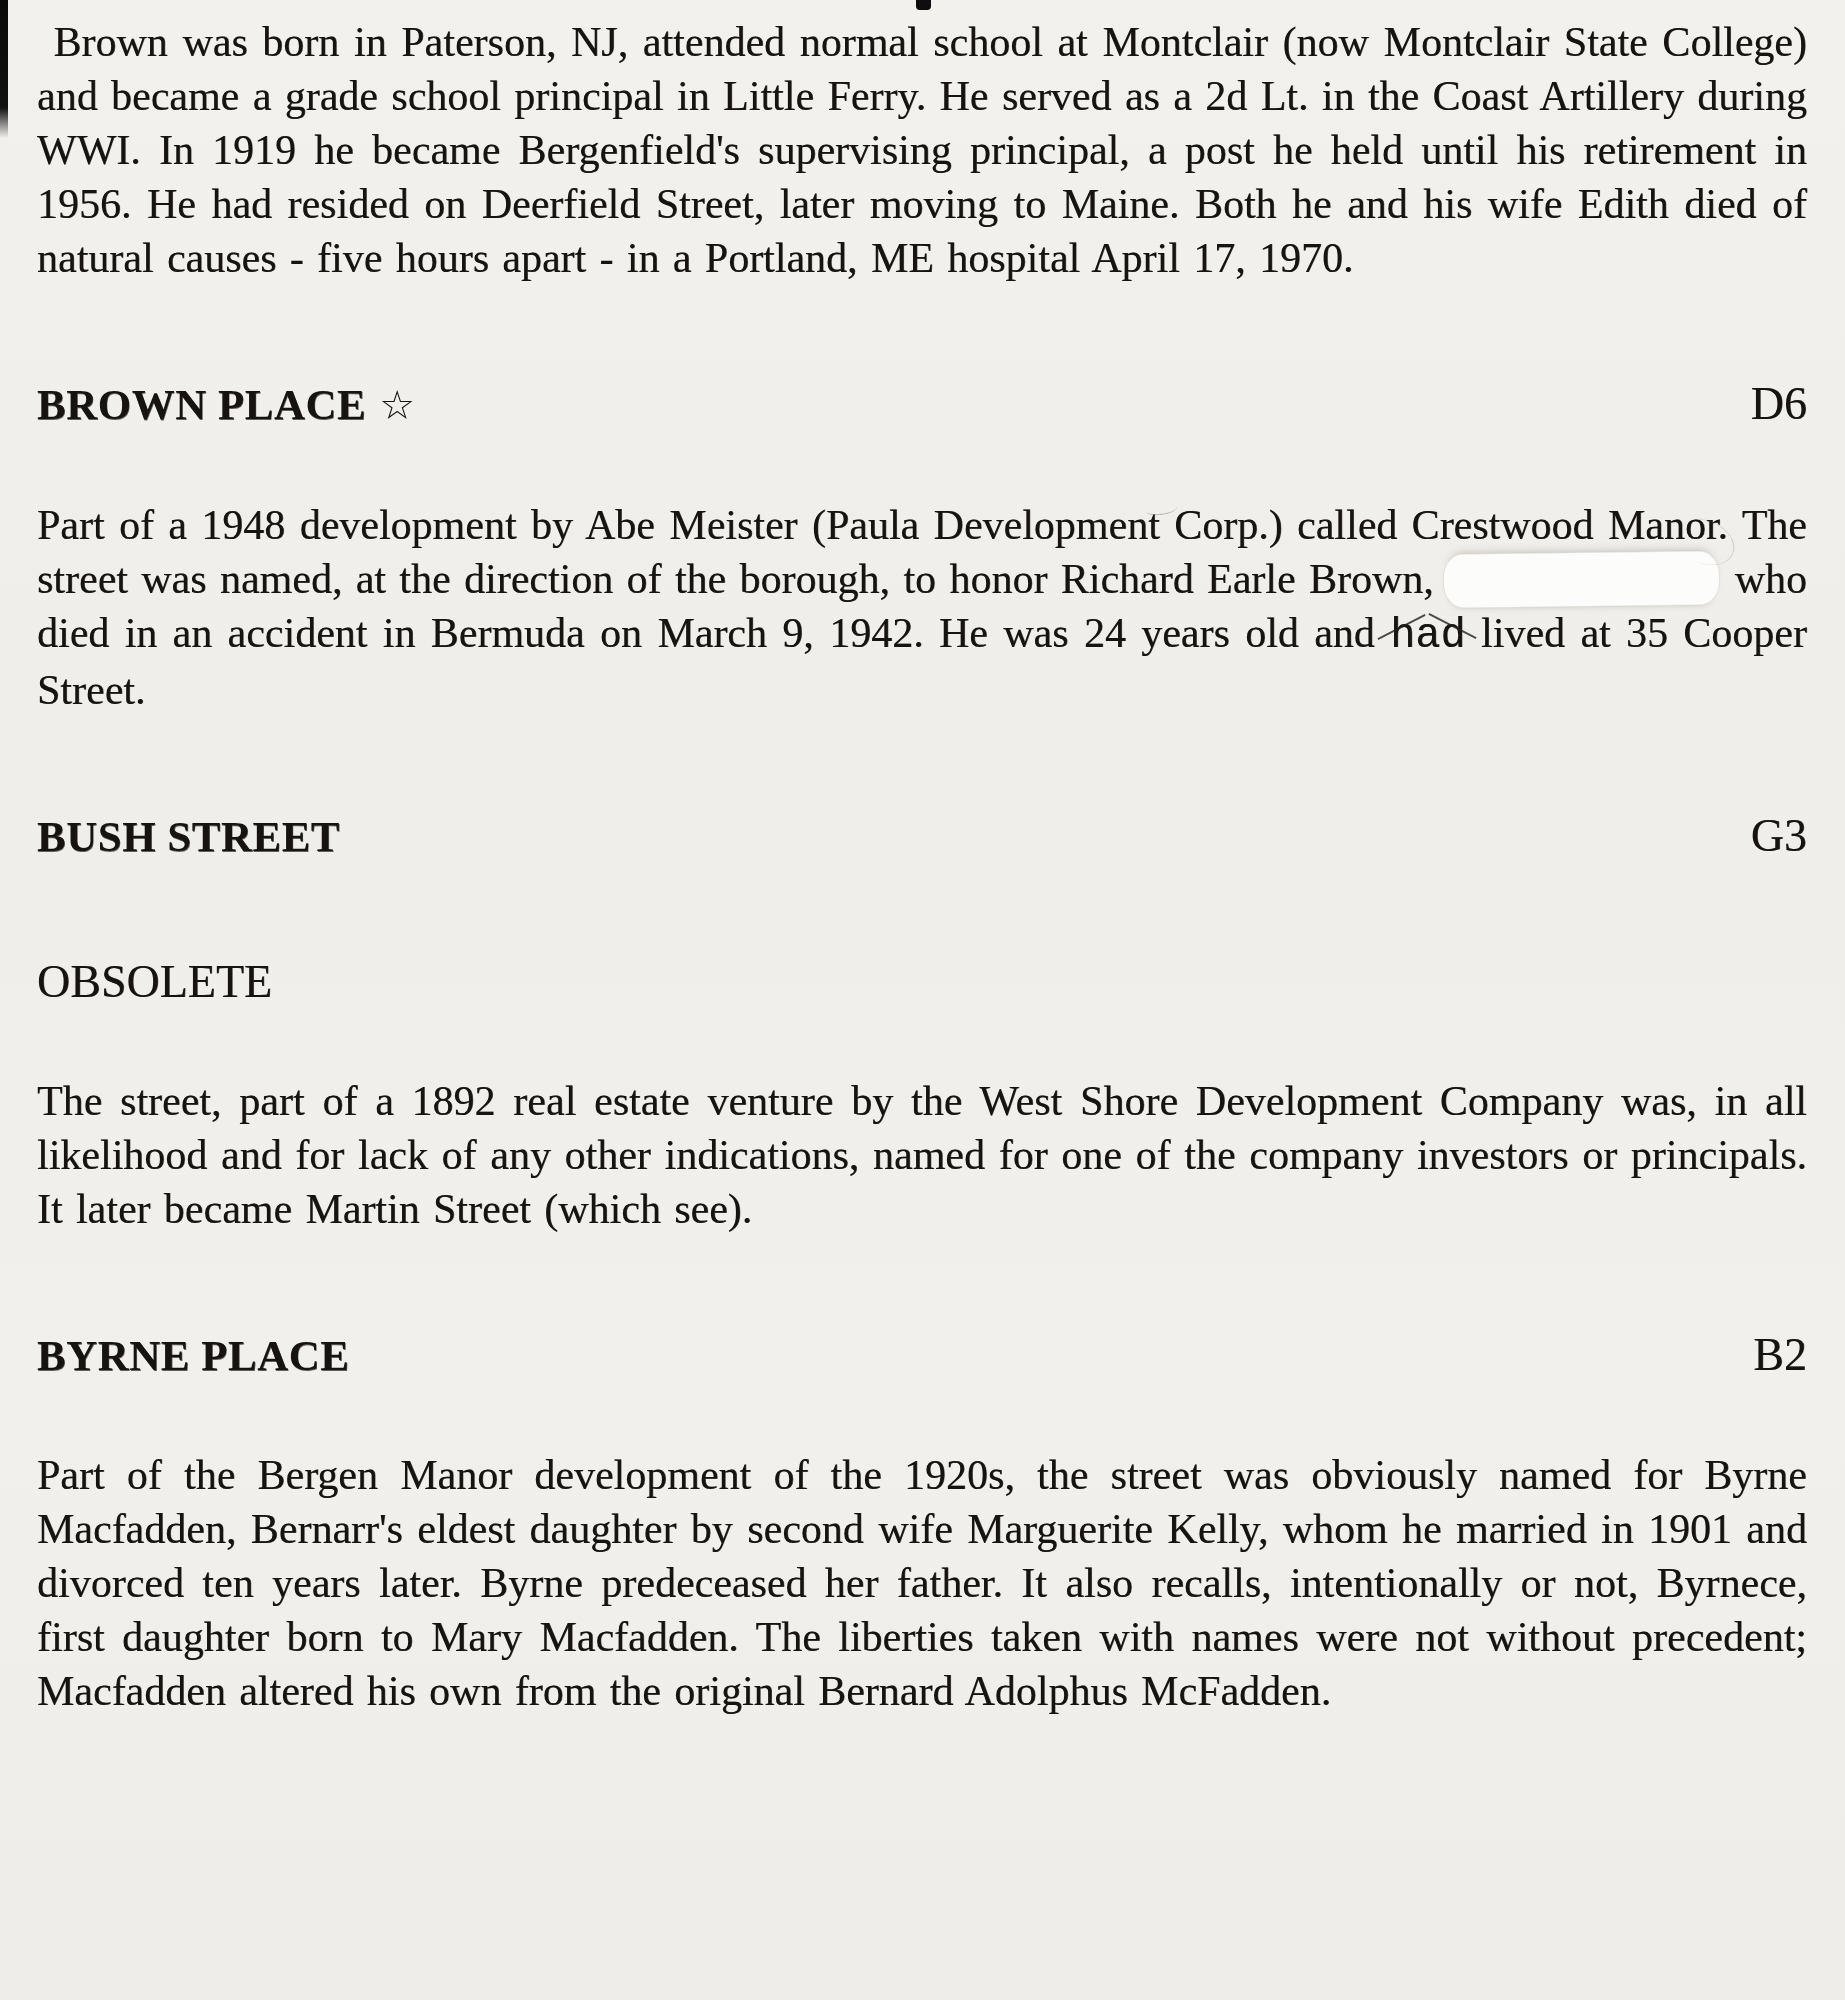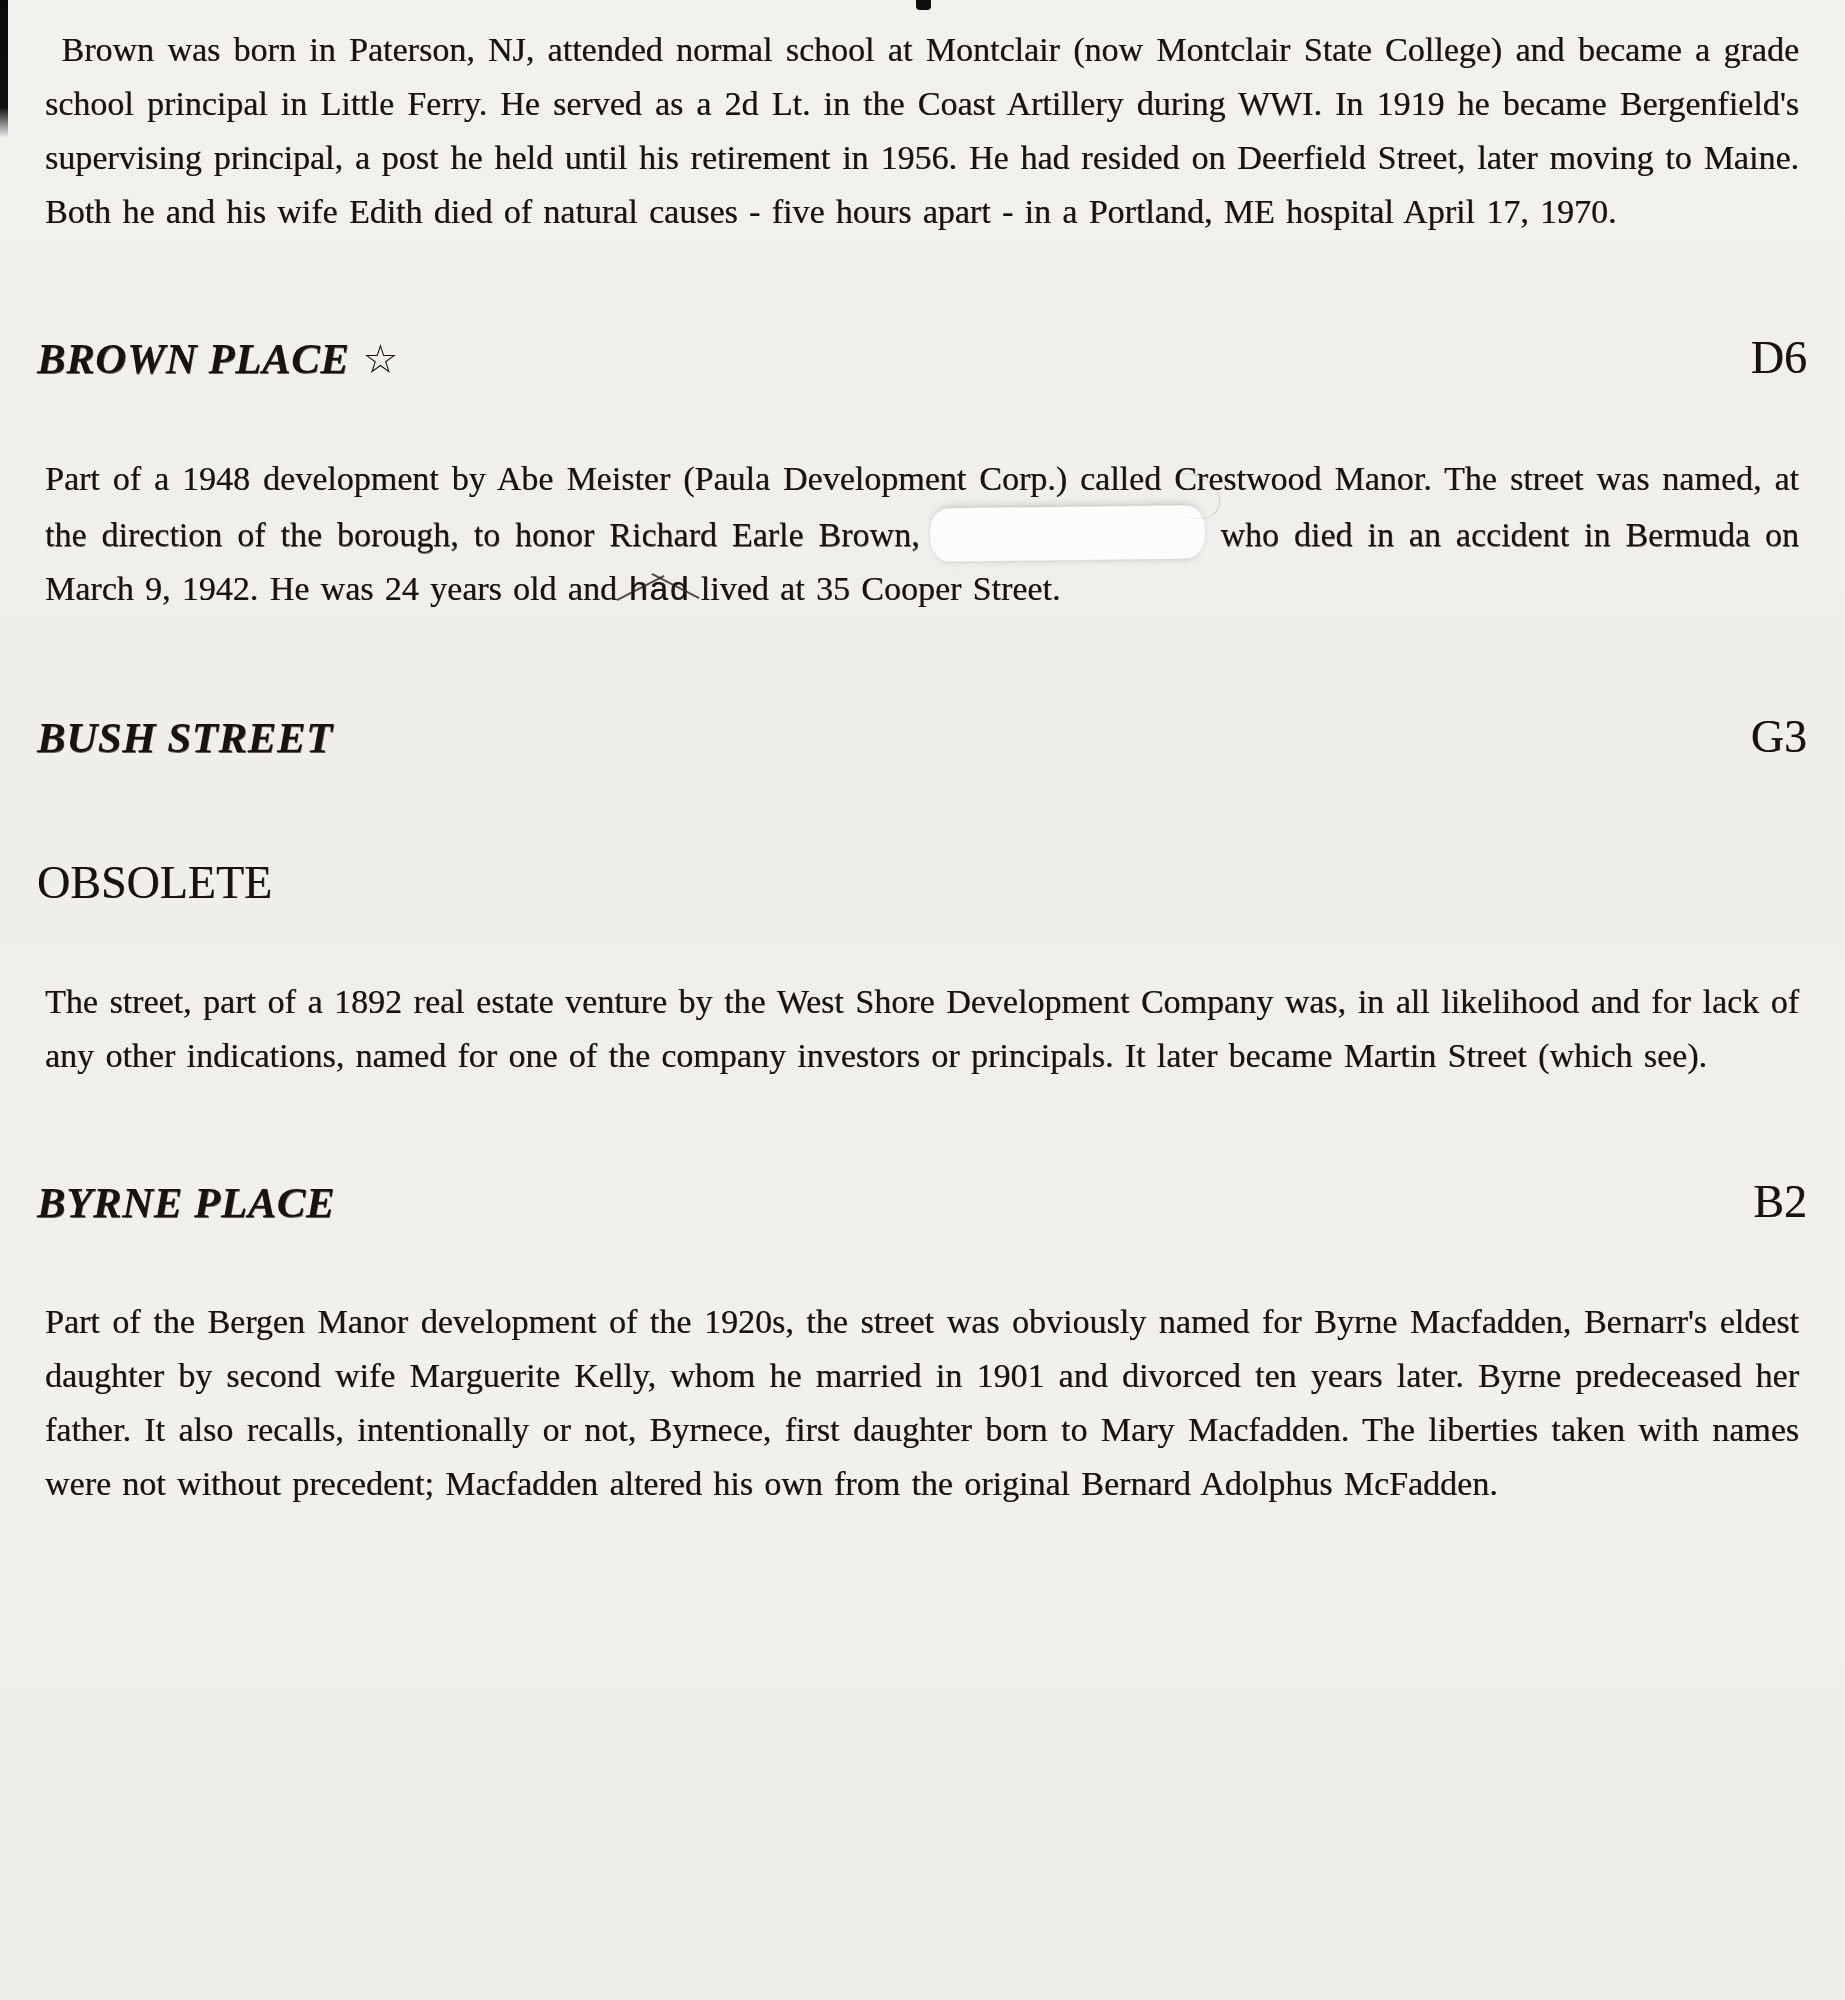--- a/index.html
+++ b/index.html
@@ -14,42 +14,41 @@
     color: #161310;
   }
   .page {
     position: relative;
     padding: 14.7px 39px 0 37px;
     box-sizing: border-box;
     width: 100%;
     height: 100%;
   }
   p.body-text {
-    margin: 8px;
-    font-size: 34px;
+    margin: 0;
+    font-size: 42px;
     line-height: 54px;
     text-align: justify;
     text-align-last: left;
     word-spacing: 2.8px;
     text-shadow: 0.5px 0.4px 0 rgba(22, 18, 14, 0.6);
   }
   p.intro { text-indent: 16.5px; }
   .entry-header {
     display: flex;
     justify-content: space-between;
     align-items: baseline;
     margin: 92px 0 66px 0;
   }
   .entry-title {
     font-weight: bold;
     font-size: 43px;
     line-height: 53px;
     letter-spacing: 0.5px;
     text-shadow: 0.6px 0.5px 0 rgba(22, 18, 14, 0.65);
-    font-style: italic;
   }
   .star {
     font-family: "DejaVu Sans", sans-serif;
     font-weight: normal;
     font-size: 40px;
     margin-left: 13px;
     text-shadow: none;
   }
   .grid-ref {
     font-size: 46px;

